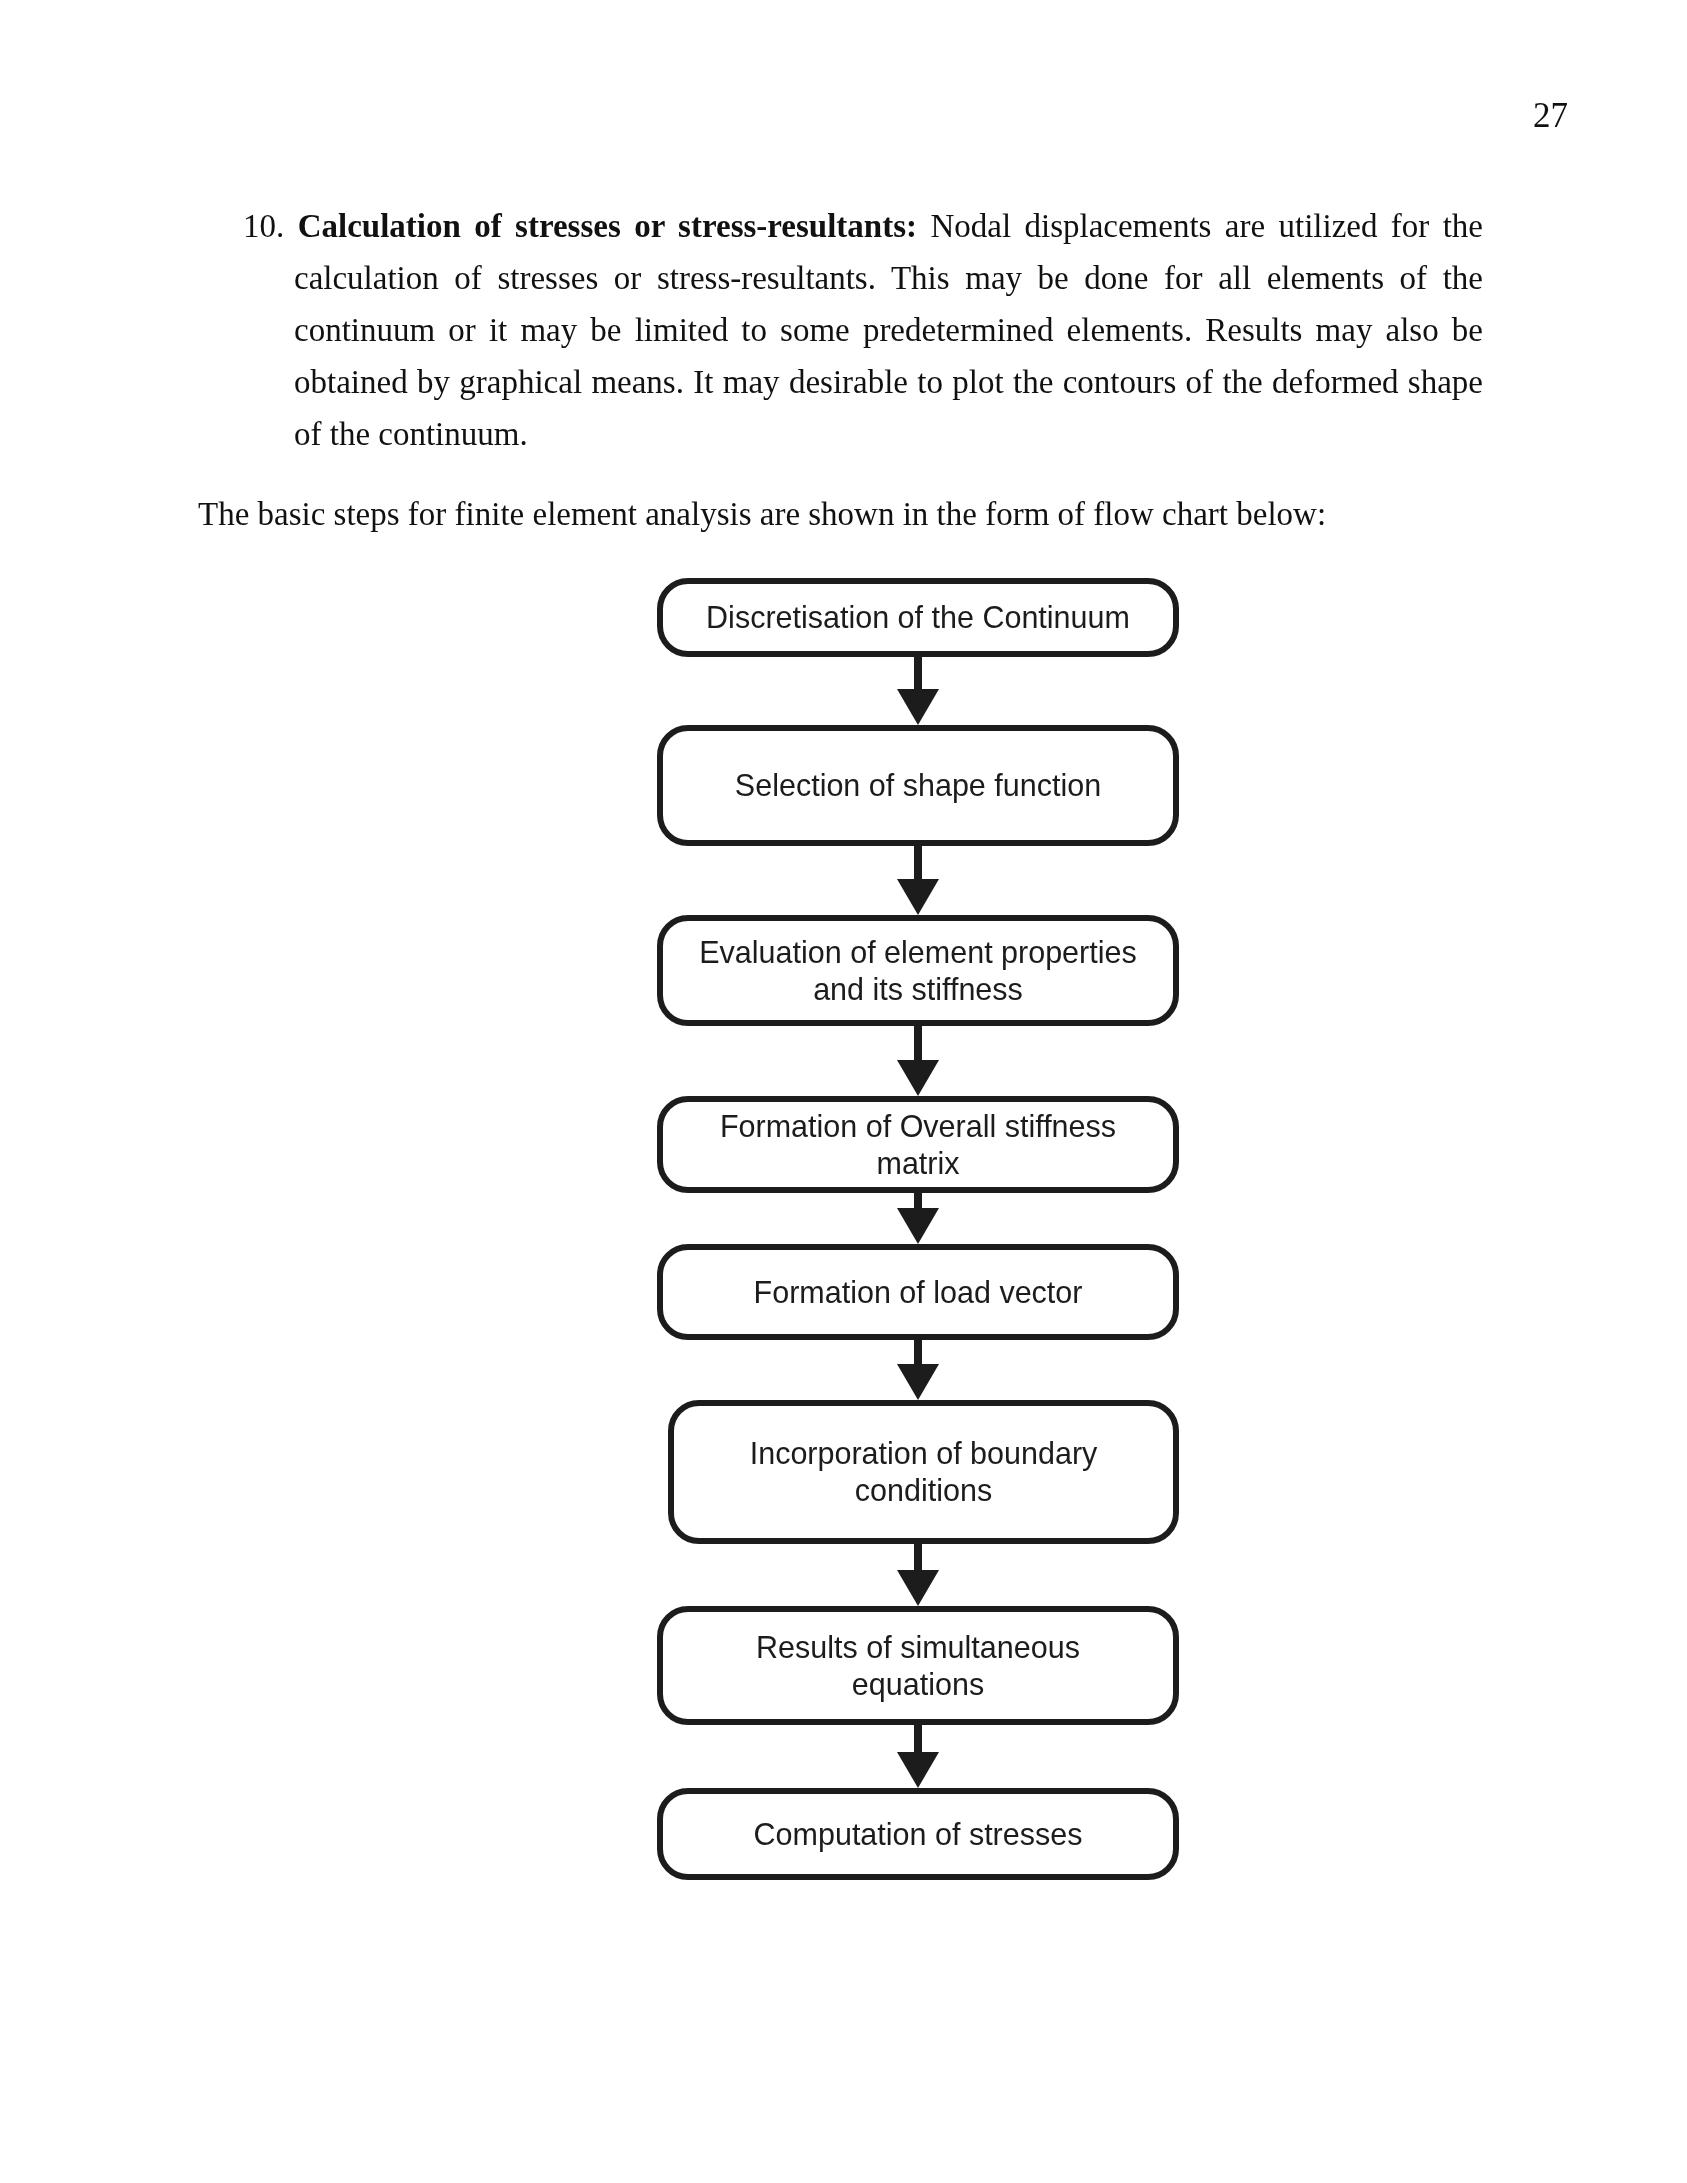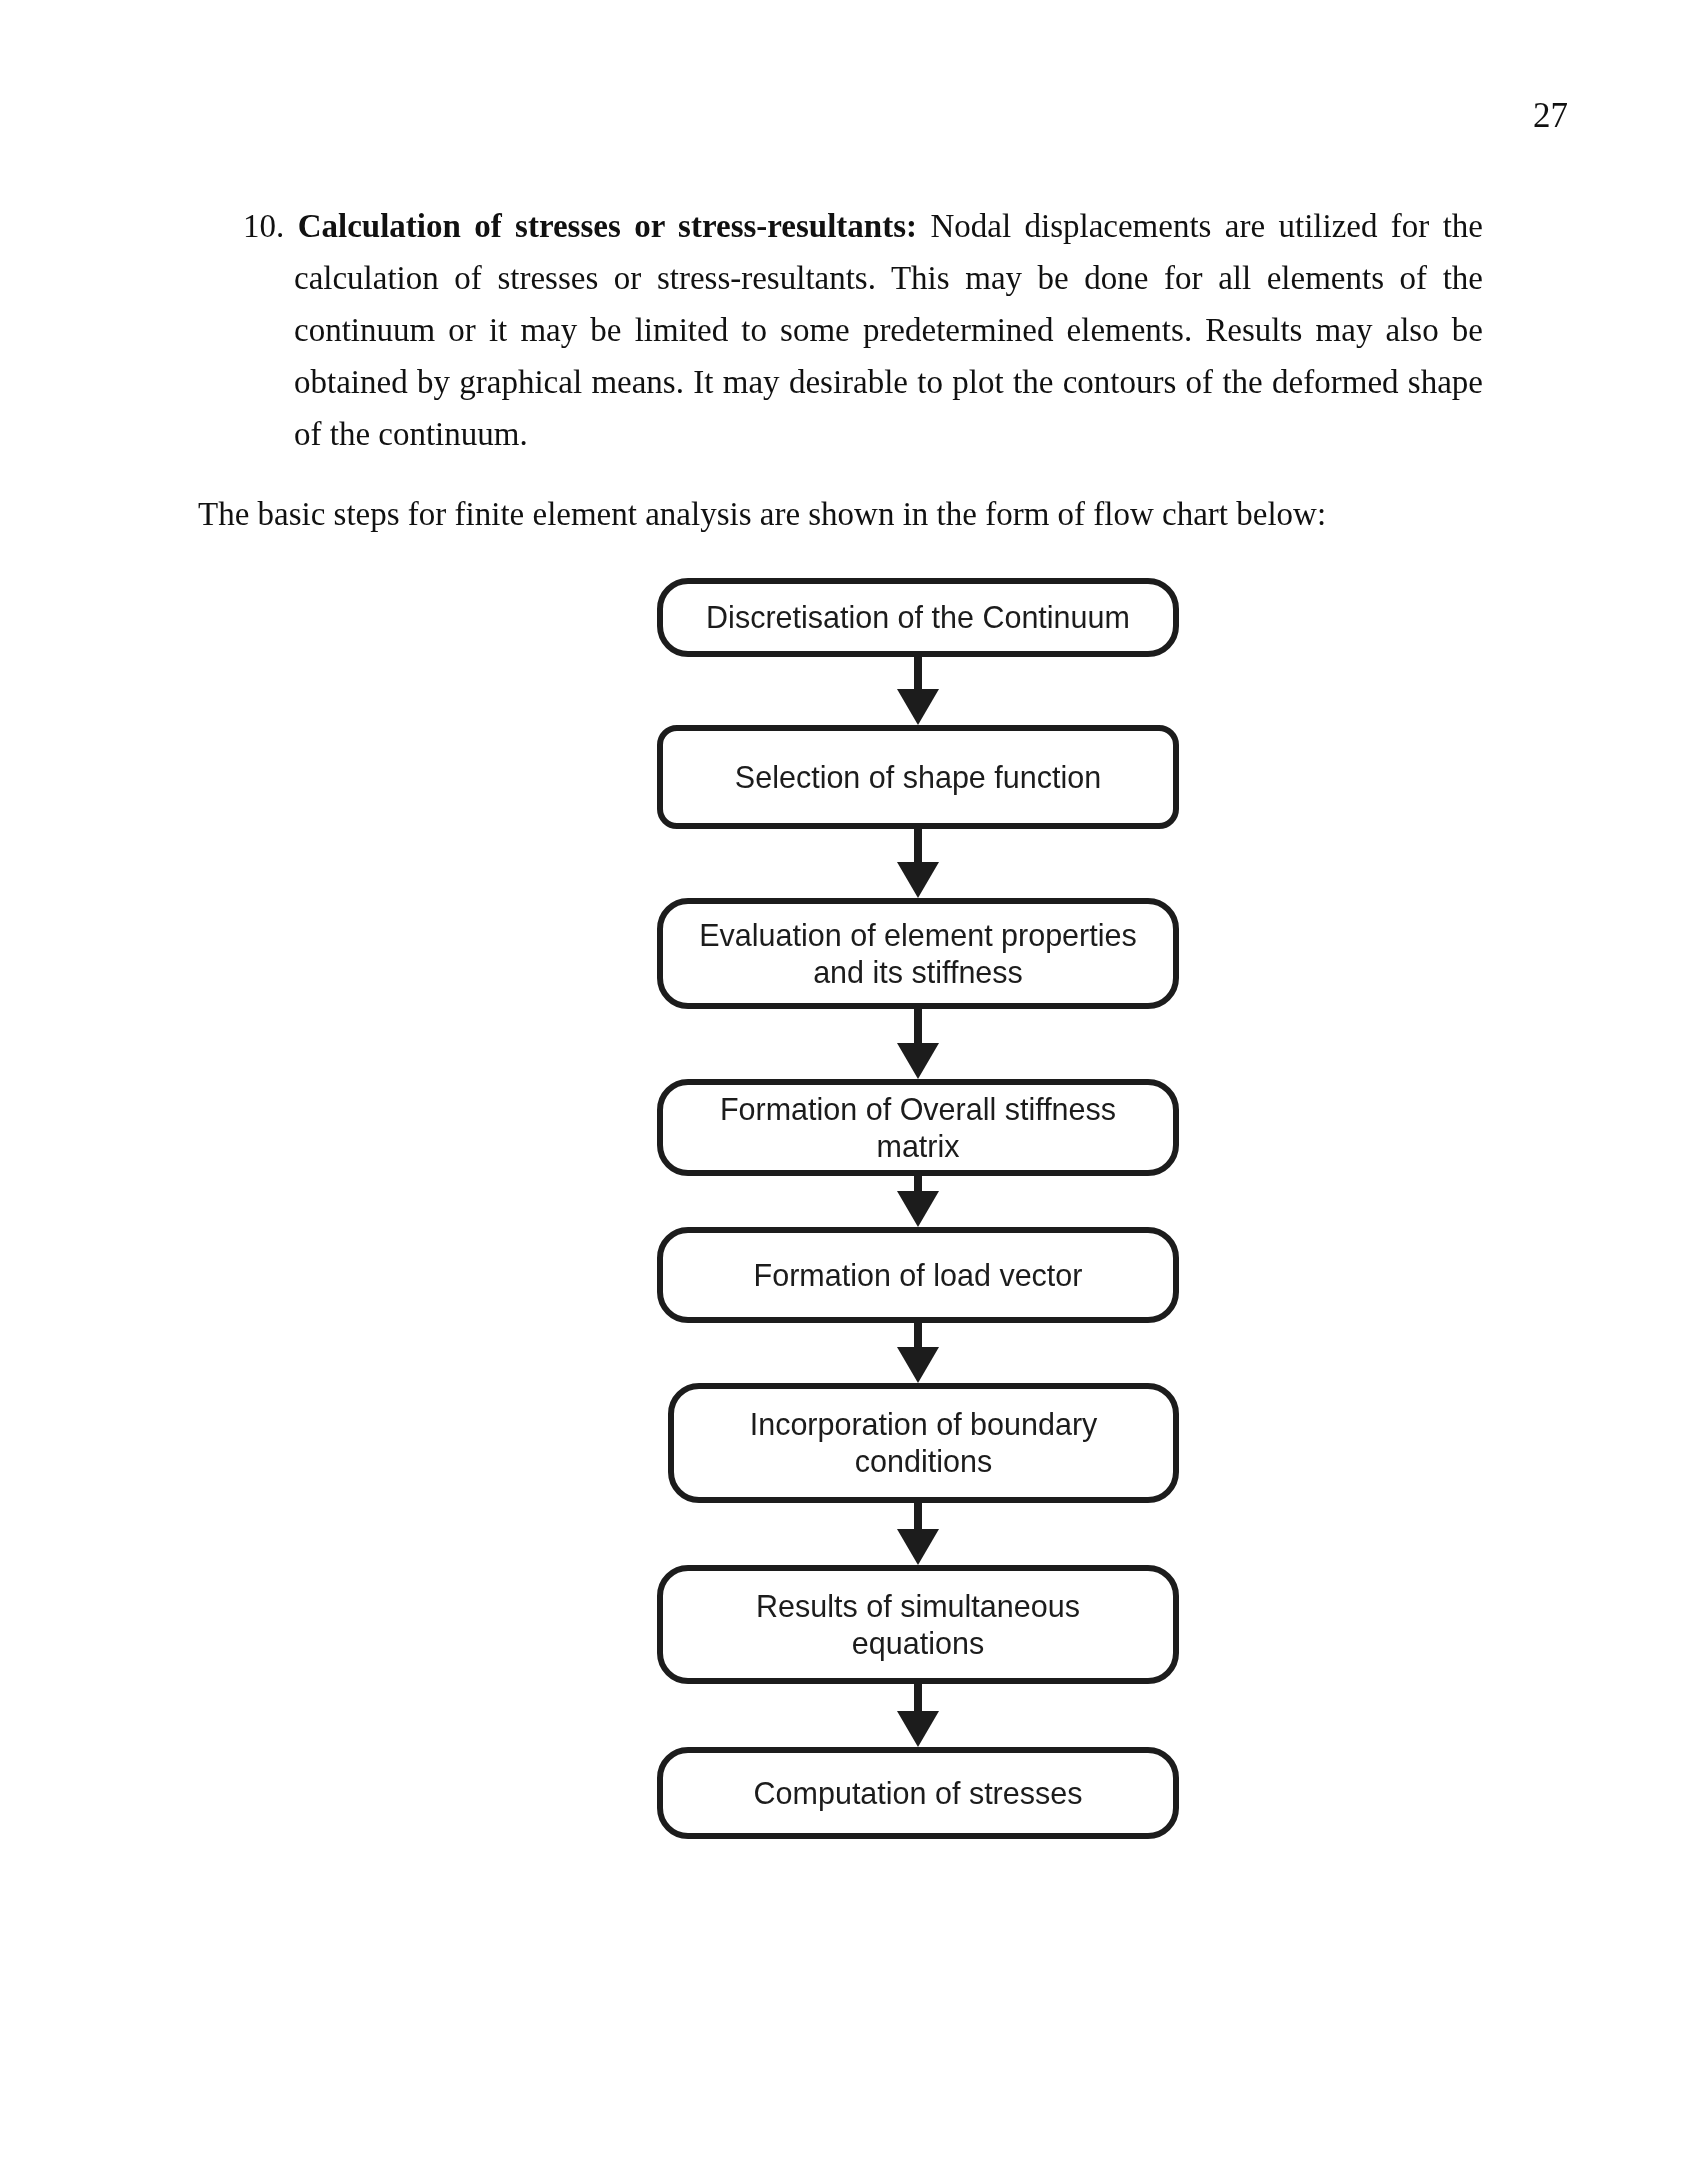--- a/index.html
+++ b/index.html
@@ -75,25 +75,25 @@
     align-items: center;
   }
   .arrow .stem { width: 7.4px; flex: 1 1 auto; background: var(--ink); }
   .arrow .head {
     width: 0; height: 0;
     border-left: 21.4px solid transparent;
     border-right: 21.4px solid transparent;
     border-top: 36px solid var(--ink);
   }
   .s1 { height: 79px; }
-  .s2 { height: 104px; border-radius: 20px; }
+  .s2 { height: 121px; }
   .s3 { height: 111px; }
   .s4 { height: 97px; }
   .s5 { height: 96px; }
-  .s6 { height: 120px; margin-left: 11px; }
+  .s6 { height: 144px; margin-left: 11px; }
   .s7 { height: 119px; }
   .s8 { height: 92px; }
   .g1 { height: 68px; }
   .g2 { height: 69px; }
   .g3 { height: 70px; }
   .g4 { height: 51px; }
   .g5 { height: 60px; }
   .g6 { height: 62px; }
   .g7 { height: 63px; }
   .caption {

